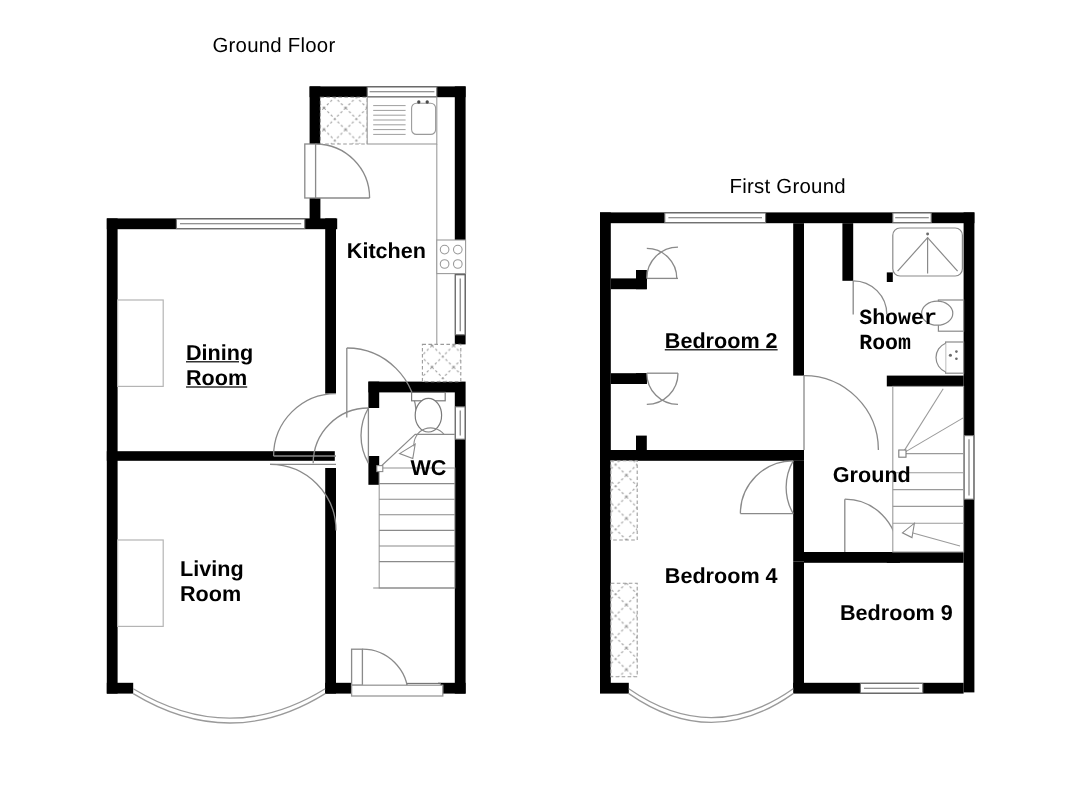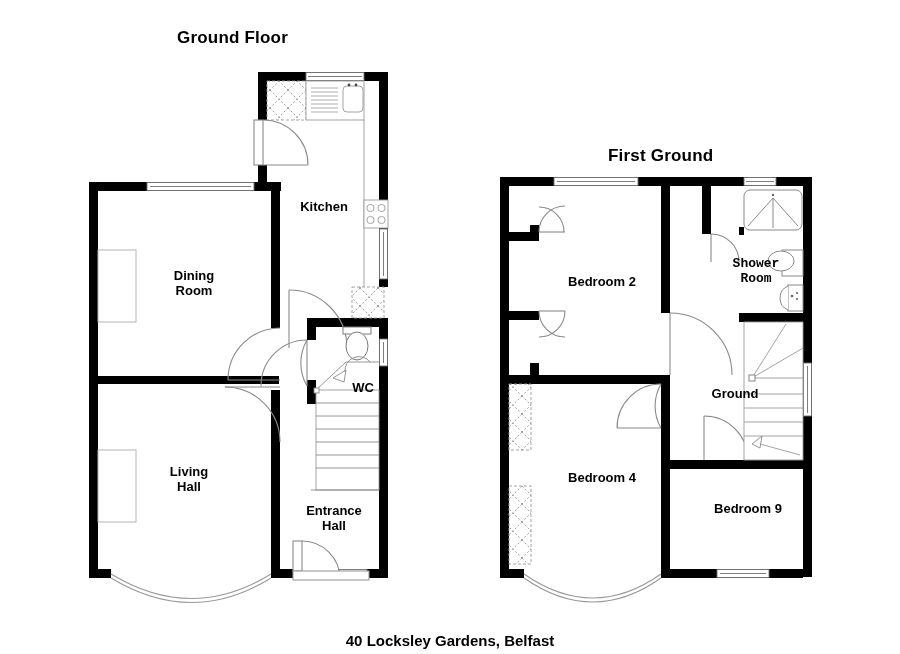--- a/index.html
+++ b/index.html
@@ -8,30 +8,29 @@
     width:900px;height:654px;
     font-family:"Liberation Sans", sans-serif;
     color:#000;
     position:relative;
     overflow:hidden;
   }
   #plan-root{position:absolute;left:0;top:0;width:900px;height:654px;}
   svg.plan{position:absolute;left:0;top:0;width:900px;height:654px;}
   .floor-title{
     position:absolute;
-    font-size:17px;font-weight:bold;
+    font-size:17px;font-weight:normal;
     letter-spacing:0.2px;
     white-space:nowrap;
     color:#000;
   }
   .room-label{
     position:absolute;
-    font-size:13px;font-weight:bold;
+    font-size:18px;font-weight:bold;
     line-height:1.18;
-    text-align:center;
     white-space:pre;
     color:#000;
   }
   .doc-title{
     position:absolute;
     left:0;right:0;
     text-align:center;
     font-size:15px;font-weight:bold;
     color:#000;
   }
@@ -365,37 +364,34 @@
         <line x1="744" y1="436" x2="803" y2="436"></line>
 
         <path d="M752,444 L762,436 L760,448 Z" fill="#ffffff" stroke="#8a8a8a"></path>
         <line x1="760" y1="444" x2="800" y2="455"></line>
       </g>
     </g>
   </svg>
 
   <div class="room-label" style="left:289px;top:199px;width:70px;">Kitchen</div>
 
-  <div class="room-label" style="left:155px;top:268px;width:78px;">Dining
+  <div class="room-label" style="left:155px;top:284px;width:78px;text-decoration:underline;">Dining
 Room</div>
 
   <div class="room-label" style="left:150px;top:464px;width:78px;">Living
-Hall</div>
+Room</div>
 
   <div class="room-label" style="left:342px;top:352px;width:42px;margin-top:28px;">WC</div>
 
-  <div class="room-label" style="left:287px;top:503px;width:94px;">Entrance
-Hall</div>
-
-  <div class="room-label" style="left:554px;top:274px;width:96px;">Bedroom 2</div>
+
+  <div class="room-label" style="left:554px;top:274px;width:96px;text-decoration:underline;">Bedroom 2</div>
 
   <div class="room-label" style="left:716px;top:256px;width:80px;font-family:Liberation Mono, monospace;">Shower
 Room</div>
 
   <div class="room-label" style="left:694px;top:386px;width:82px;">Ground</div>
 
   <div class="room-label" style="left:554px;top:470px;width:96px;">Bedroom 4</div>
 
   <div class="room-label" style="left:700px;top:501px;width:96px;">Bedroom 9</div>
 
-  <div class="doc-title" style="top:632px;">40 Locksley Gardens, Belfast</div>
 
 </div>
 
 </body></html>

